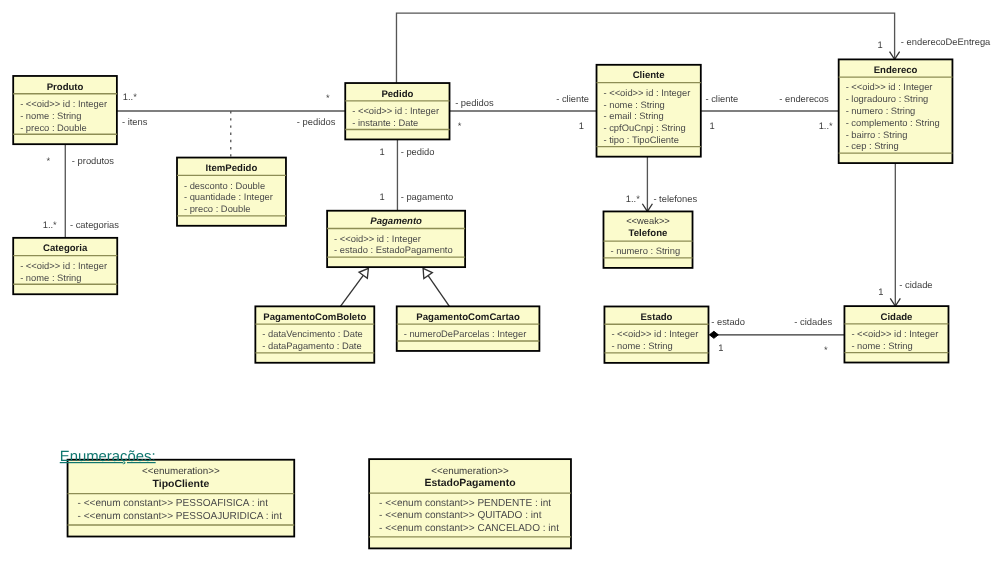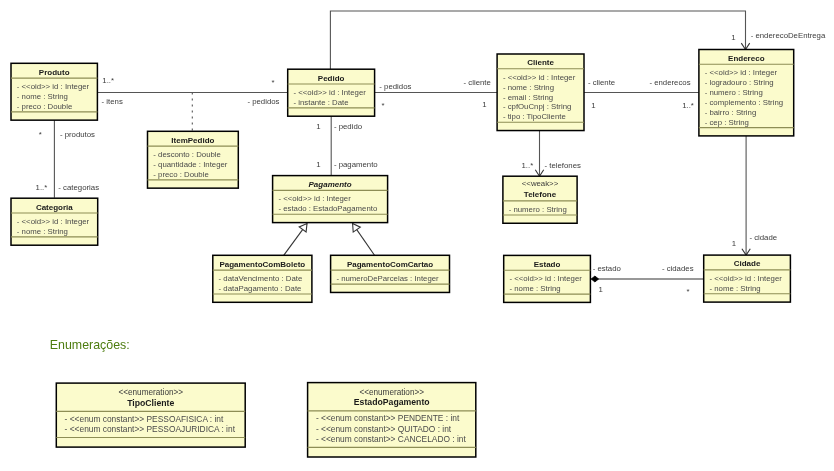--- a/index.html
+++ b/index.html
@@ -2,22 +2,22 @@
 <html><head>
 <meta charset="utf-8">
 <title>UML Class Diagram</title>
 <style>
   html,body{margin:0;padding:0;background:#ffffff;}
   body{width:834px;height:471px;overflow:hidden;background:#ffffff;
        font-family:"Liberation Sans",sans-serif;}
   #diagram{position:relative;width:834px;height:471px;background:#ffffff;}
   #svgroot{display:block;shape-rendering:geometricPrecision;}
   #svgroot text{font-family:"Liberation Sans",sans-serif;}
-  .heading{position:absolute;left:49.8px;top:338px;font-size:12.4px;color:#4d7c0f;
-           font-family:"Liberation Sans",sans-serif;white-space:nowrap;}
+  .heading{position:absolute;left:49.8px;top:373px;font-size:12.4px;color:#0f766e;
+           font-family:"Liberation Sans",sans-serif;white-space:nowrap;text-decoration:underline;}
 </style>
 </head>
 <body>
 
 <div id="diagram">
 <svg id="svgroot" width="834" height="471">
   <g>
         <polyline points="97.4,92.5 287.7,92.5" fill="none" stroke="#555555" stroke-width="1.1"></polyline>
       </g>
 

